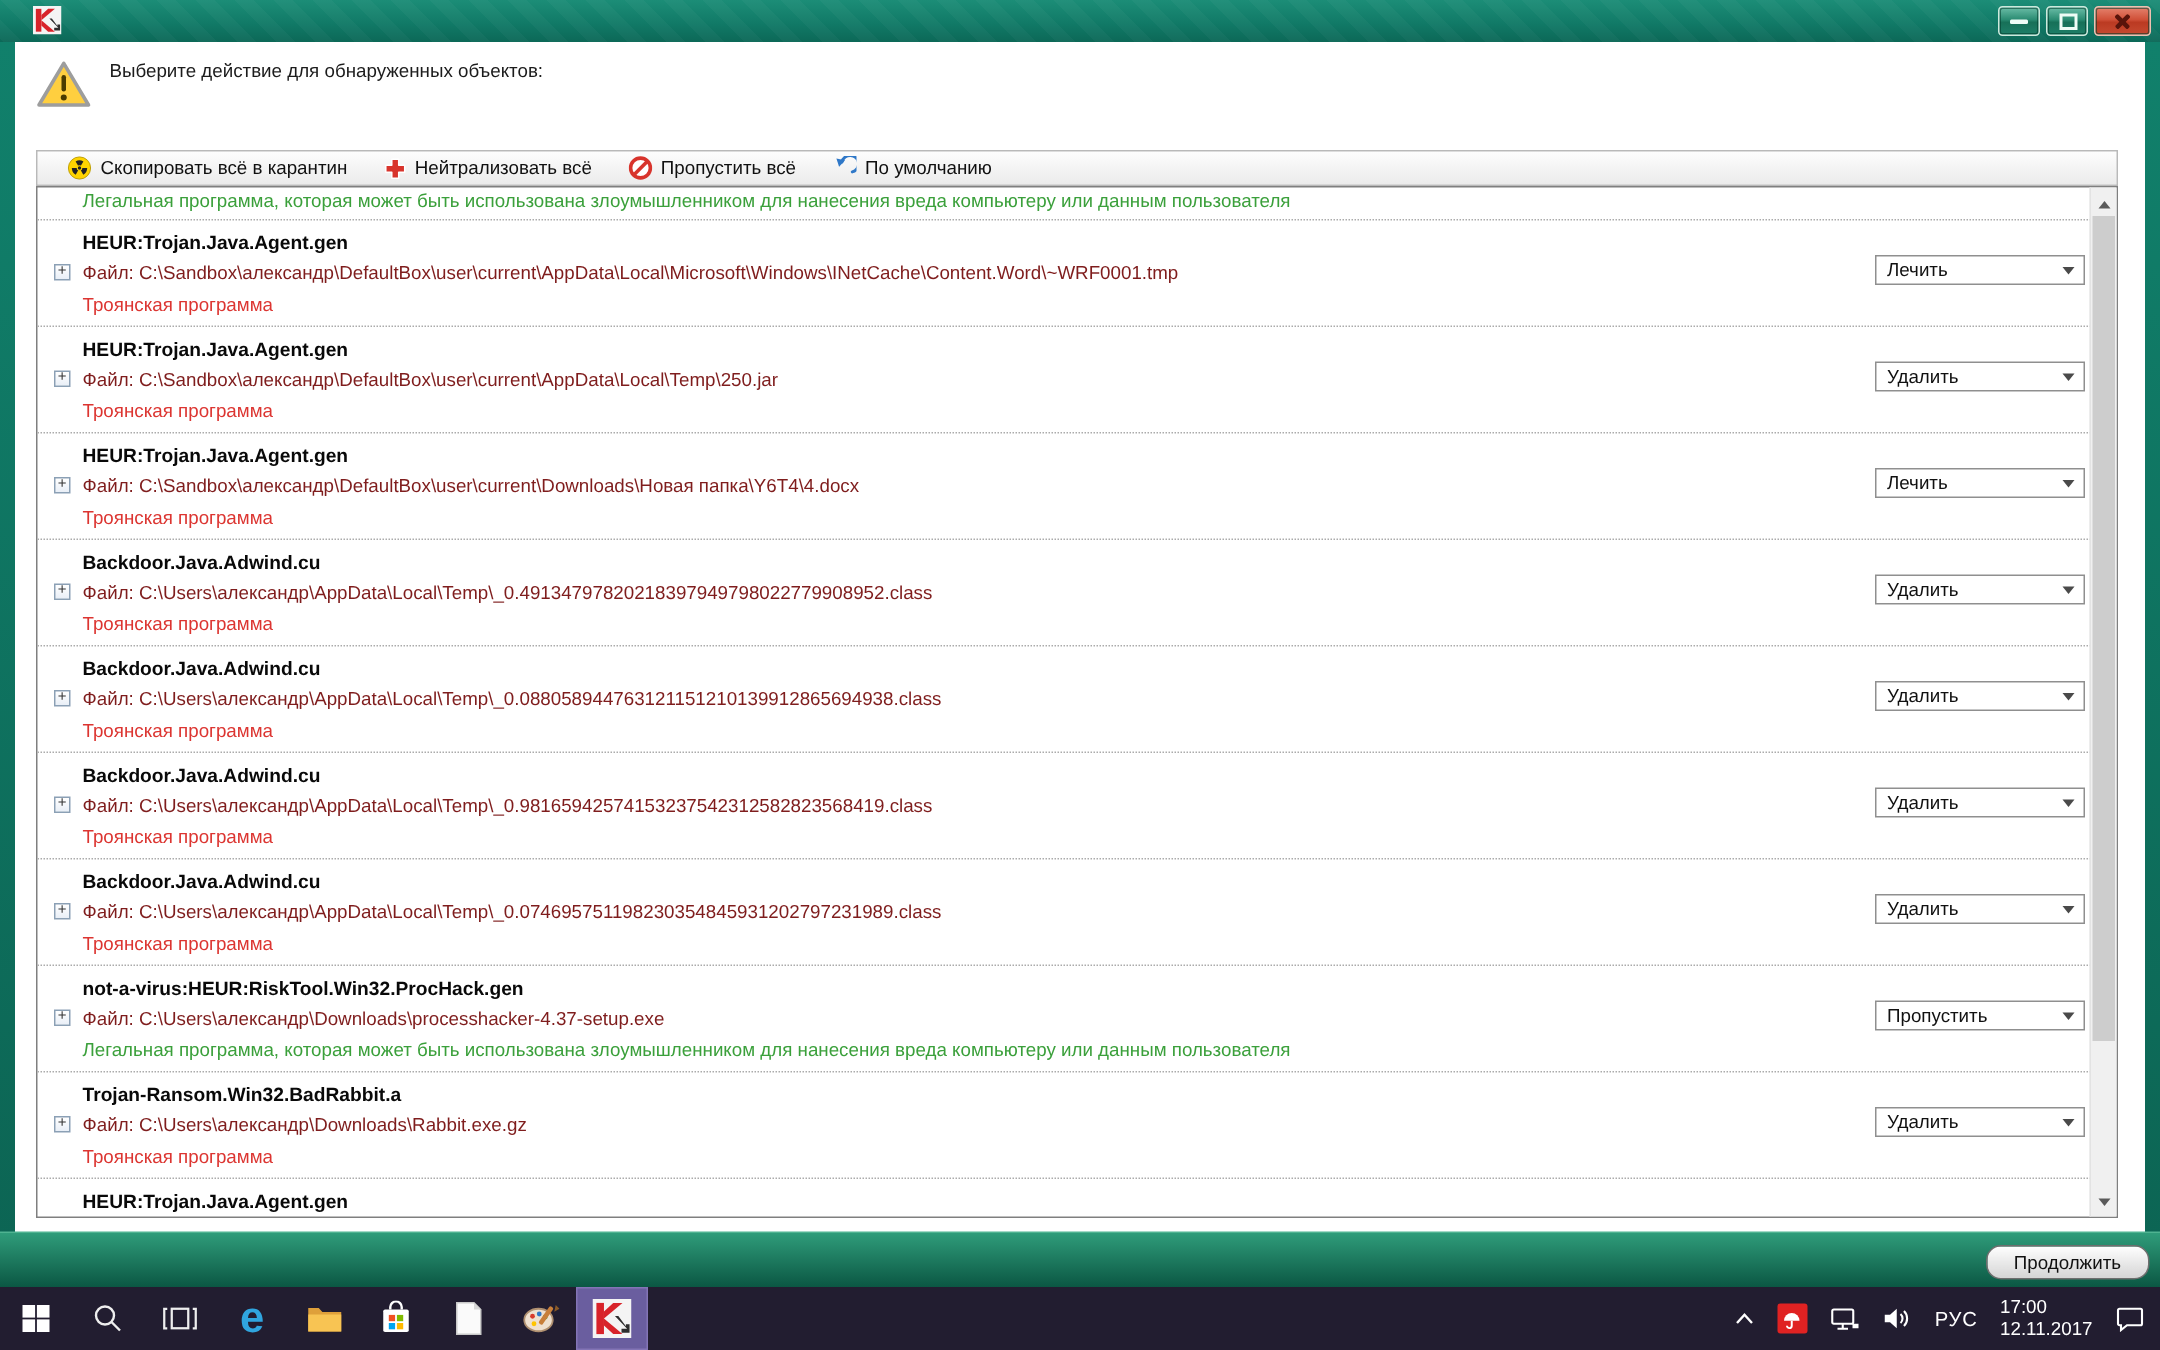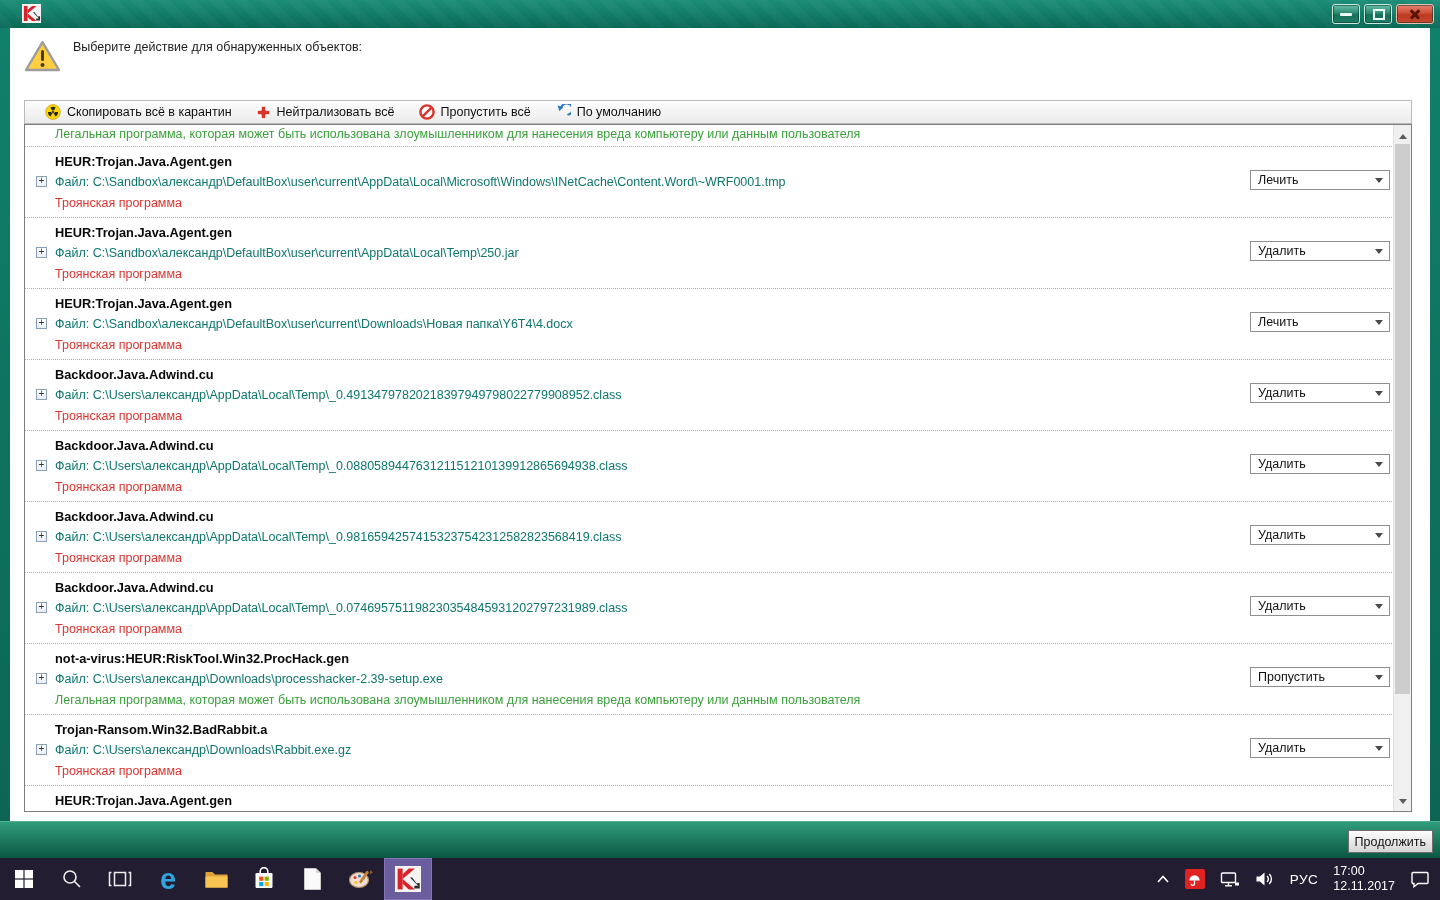--- a/index.html
+++ b/index.html
@@ -40,21 +40,21 @@
 
   
   .listbox{position:absolute;left:14px;right:18px;top:96px;bottom:10px;
        border:1px solid #7f7f7f;background:#fff}
   .rows{position:absolute;left:0;top:0;right:17px;bottom:0;overflow:hidden}
   .row{position:relative;height:70px;border-bottom:1px dotted #ababab}
   .row .name{position:absolute;left:30px;top:7px;font-size:12.8px;font-weight:bold;color:#090909}
   .exp{position:absolute;left:11px;top:29px;width:11px;height:11px;box-sizing:border-box;
        border:1px solid #8ba0b5;background:linear-gradient(#fff,#e9eff7);
        font-size:10px;line-height:8px;text-align:center;color:#333}
-  .fileline{position:absolute;left:30px;top:28px;font-size:12.5px;color:#0f766e;white-space:nowrap}
+  .fileline{position:absolute;left:30px;top:28px;font-size:12.5px;color:#7f1d1d;white-space:nowrap}
   .status{position:absolute;left:30px;top:49px;font-size:12.5px}
   .status.red{color:#dc3531}.status.green{color:#3ba03b}
   .action{position:absolute;right:4px;top:23px;width:140px;height:20px;box-sizing:border-box;
        border:1px solid #8f8f8f;background:#fff;font-size:12.5px;color:#111;
        display:flex;align-items:center;padding-left:7px}
   .action .arr{position:absolute;right:6px;top:7px;width:0;height:0;
        border:4px solid transparent;border-top:5px solid #4a4a4a}
   .partial-top{position:relative;height:21px;border-bottom:1px dotted #ababab}
   .partial-top .status{top:2px}
   .partial-bottom{position:relative;height:40px}
@@ -63,22 +63,22 @@
   .scroll{position:absolute;top:0;bottom:0;right:0;width:17px;background:#f0f0f0;border-left:1px solid #e3e3e3}
   .s-up,.s-down{position:absolute;left:0;right:0;height:17px}
   .s-up{top:0}.s-down{bottom:0}
   .s-up i,.s-down i{display:block;width:0;height:0;margin:5px auto;border:4px solid transparent}
   .s-up i{border-bottom:5px solid #5a5a5a}.s-down i{border-top:5px solid #5a5a5a}
   .thumb{position:absolute;left:1px;right:1px;top:19px;height:550px;background:#cdcdcd}
 
   
   .footer{position:absolute;left:0;right:0;bottom:0;height:36px;
        background:linear-gradient(180deg,#2f9c7a,#0b5743);border-top:1px solid #4fb391}
-  .continue{position:absolute;right:7px;top:8px;height:21px;padding:0 6px;
-       background:linear-gradient(#fefefe,#d5d5d5);border:1px solid #6e6e6e;border-radius:0;
+  .continue{position:absolute;right:7px;top:8px;height:21px;padding:0 18px;
+       background:linear-gradient(#fefefe,#d5d5d5);border:1px solid #6e6e6e;border-radius:10px;
        font-size:12.5px;color:#111;display:flex;align-items:center}
 
   
   .taskbar{position:absolute;left:0;right:0;bottom:0;height:42px;background:#221d30;
        display:flex;align-items:stretch;color:#fff}
   .tb-btn{width:48px;display:flex;align-items:center;justify-content:center}
   .tb-btn.active{background:#6a5e9f;box-shadow:inset 0 0 0 1px #8375b6}
   .edge-e{font-size:29px;font-weight:bold;color:#30a5df;line-height:28px}
   .tray{margin-left:auto;display:flex;align-items:center;gap:15px;padding-right:10px}
   .lang{font-size:13.5px;letter-spacing:.5px}
@@ -230,21 +230,21 @@
     <div class="fileline"><span>Файл:</span> <span>C:\Users\александр\AppData\Local\Temp\_0.074695751198230354845931202797231989.class</span></div>
     <div class="status red">Троянская программа</div>
     <div class="action">
       <span>Удалить</span>
       <span class="arr"></span>
     </div>
   </div>
           <div class="row">
     <div class="name">not-a-virus:HEUR:RiskTool.Win32.ProcHack.gen</div>
     <div class="exp"><span>+</span></div>
-    <div class="fileline"><span>Файл:</span> <span>C:\Users\александр\Downloads\processhacker-2.39-setup.exe</span></div>
+    <div class="fileline"><span>Файл:</span> <span>C:\Users\александр\Downloads\processhacker-4.37-setup.exe</span></div>
     <div class="status green">Легальная программа, которая может быть использована злоумышленником для нанесения вреда компьютеру или данным пользователя</div>
     <div class="action">
       <span>Пропустить</span>
       <span class="arr"></span>
     </div>
   </div>
           <div class="row">
     <div class="name">Trojan-Ransom.Win32.BadRabbit.a</div>
     <div class="exp"><span>+</span></div>
     <div class="fileline"><span>Файл:</span> <span>C:\Users\александр\Downloads\Rabbit.exe.gz</span></div>

